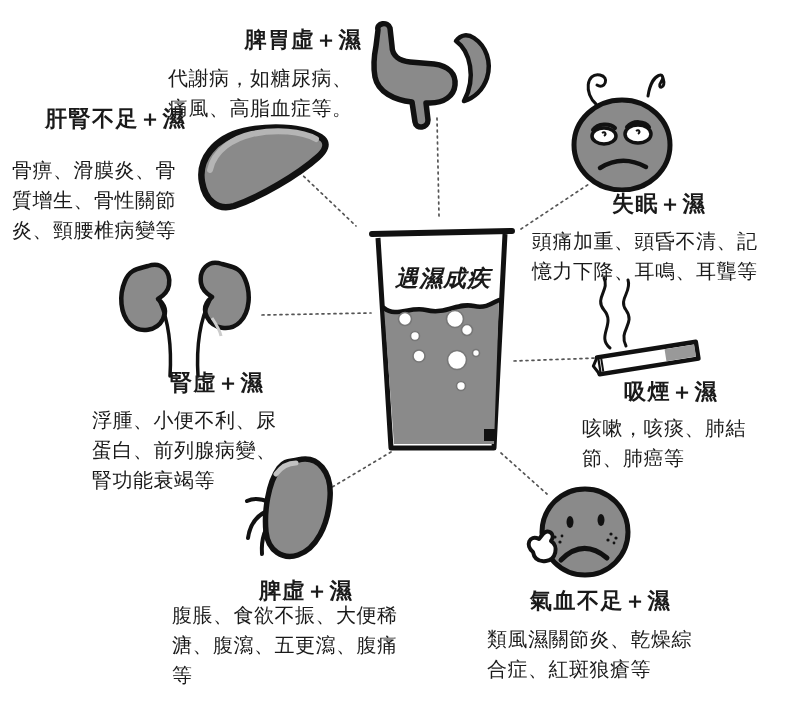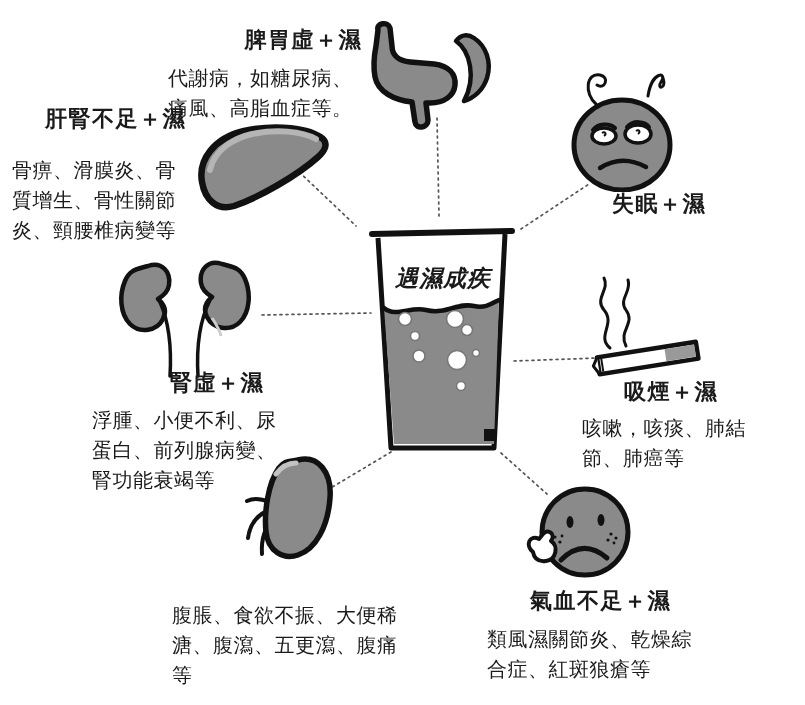--- a/index.html
+++ b/index.html
@@ -82,35 +82,37 @@
   <div class="hd" style="left:152px;top:368px;width:112px">腎虛＋濕</div>
   <div class="bd" style="left:92px;top:405px;width:200px">浮腫、小便不利、尿蛋白、前列腺病變、腎功能衰竭等</div>
 
   <svg class="icon" style="left:240px;top:452px" width="108" height="115" viewBox="0 0 108 115">
     <path d="M30,58 C18,62 10,72 8,86" fill="none" stroke="#111111" stroke-width="4" stroke-linecap="round"></path>
     <path d="M34,66 C24,76 21,88 22,102" fill="none" stroke="#111111" stroke-width="4" stroke-linecap="round"></path>
     <path d="M29,50 C20,46 13,46 7,49" fill="none" stroke="#111111" stroke-width="4" stroke-linecap="round"></path>
     <path d="M58,8 C78,3 92,20 90,46 C88,74 76,97 58,103 C43,108 28,99 26,80 C24,60 28,31 39,16 C45,8 50,10 58,8 Z" fill="#8a8a8a" stroke="#111111" stroke-width="5.5" stroke-linejoin="round"></path>
     <path d="M36,22 C42,14 50,11 56,11" fill="none" stroke="#c2c2c2" stroke-width="5" stroke-linecap="round"></path>
   </svg>
+  <div class="hd" style="left:241px;top:576px;width:112px">脾虛＋濕</div>
   <div class="bd" style="left:172px;top:600px;width:240px">腹脹、食欲不振、大便稀溏、腹瀉、五更瀉、腹痛等</div>
 
   <svg class="icon" style="left:560px;top:50px" width="125" height="142" viewBox="0 0 125 142">
     <path d="M36,54 C24,44 26,22 40,25 C50,27 45,40 37,35" fill="none" stroke="#111111" stroke-width="3" stroke-linecap="round"></path>
     <path d="M88,46 C92,20 108,22 101,32 C96,39 107,40 103,28" fill="none" stroke="#111111" stroke-width="3" stroke-linecap="round"></path>
     <ellipse cx="62" cy="95" rx="48" ry="45" fill="#8a8a8a" stroke="#111111" stroke-width="5"></ellipse>
     <ellipse cx="44" cy="86" rx="12" ry="8" fill="#ffffff" stroke="#111111" stroke-width="3.5"></ellipse>
     <path d="M33,80 C38,73 50,73 55,78" fill="none" stroke="#111111" stroke-width="4" stroke-linecap="round"></path>
     <path d="M44,86 c3,-2 1,-5 -2,-3" fill="none" stroke="#111111" stroke-width="2"></path>
     <ellipse cx="78" cy="84" rx="13" ry="9" fill="#ffffff" stroke="#111111" stroke-width="3.5"></ellipse>
     <path d="M67,77 C73,70 85,71 89,77" fill="none" stroke="#111111" stroke-width="4" stroke-linecap="round"></path>
     <path d="M78,84 c3,-2 1,-5 -2,-3" fill="none" stroke="#111111" stroke-width="2"></path>
     <path d="M40,118 Q62,104 86,117" fill="none" stroke="#111111" stroke-width="4.5" stroke-linecap="round"></path>
   </svg>
   <div class="hd" style="left:598px;top:189px;width:108px">失眠＋濕</div>
+  <div class="bd" style="left:532px;top:226px;width:240px">頭痛加重、頭昏不清、記憶力下降、耳鳴、耳聾等</div>
 
   <svg class="icon" style="left:550px;top:272px" width="155" height="108" viewBox="0 0 155 108">
     <path d="M60,76 C46,64 66,52 54,38 C44,26 60,18 54,6" fill="none" stroke="#111111" stroke-width="3" stroke-linecap="round"></path>
     <path d="M76,74 C68,58 86,52 76,38 C68,27 82,20 78,8" fill="none" stroke="#111111" stroke-width="3" stroke-linecap="round"></path>
     <g transform="rotate(-9 95 88)">
       <rect x="48" y="78" width="100" height="17" fill="#ffffff" stroke="#111111" stroke-width="4.5" stroke-linejoin="round"></rect>
       <rect x="116" y="80.5" width="30" height="12" fill="#999999"></rect>
       <path d="M48,78 L43,86 L48,95" fill="#ffffff" stroke="#111111" stroke-width="3" stroke-linejoin="round"></path>
       <line x1="52" y1="80" x2="52" y2="93" stroke="#111111" stroke-width="2"></line>
     </g>

